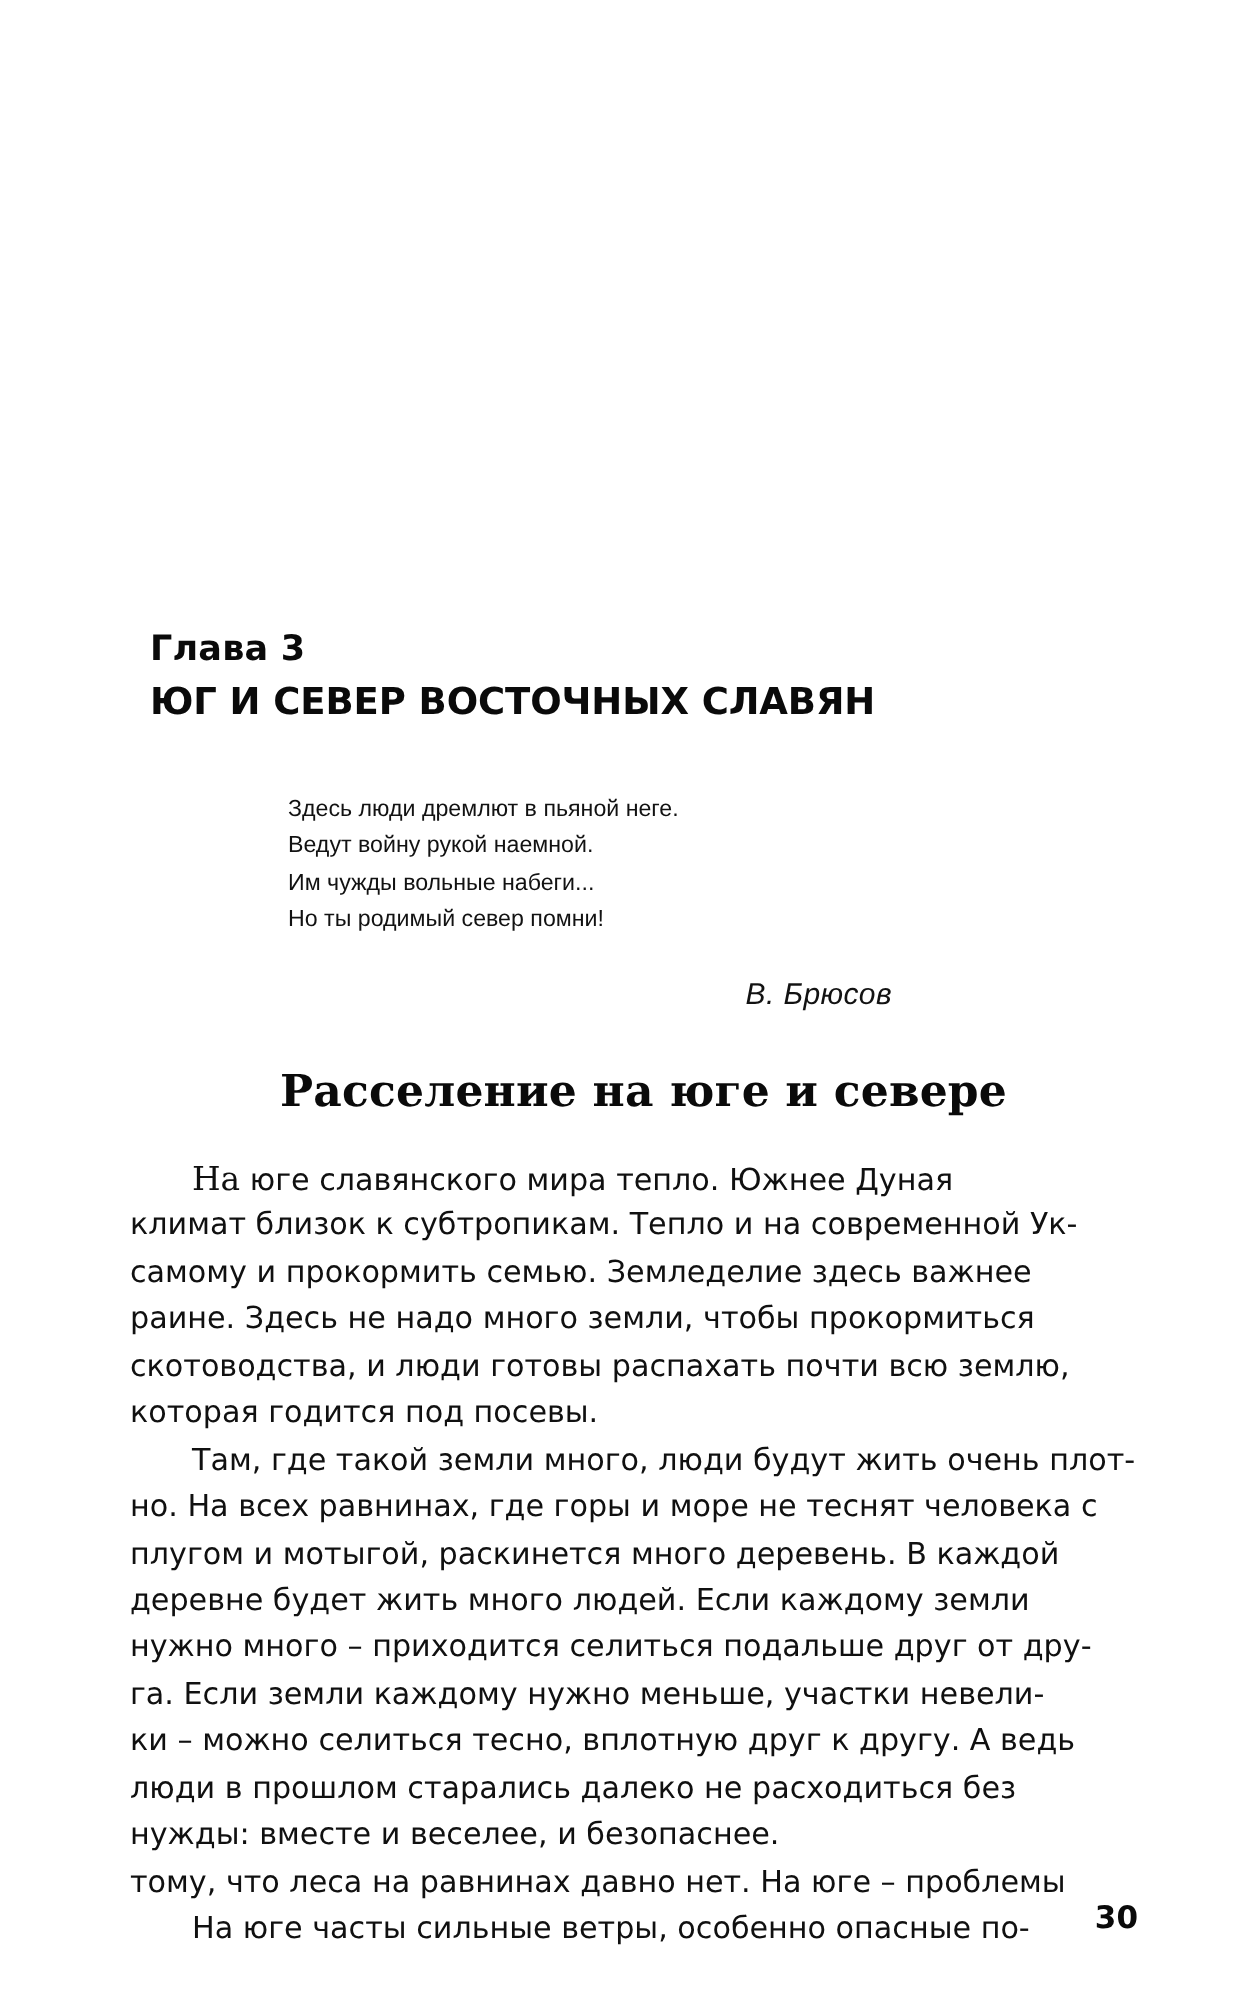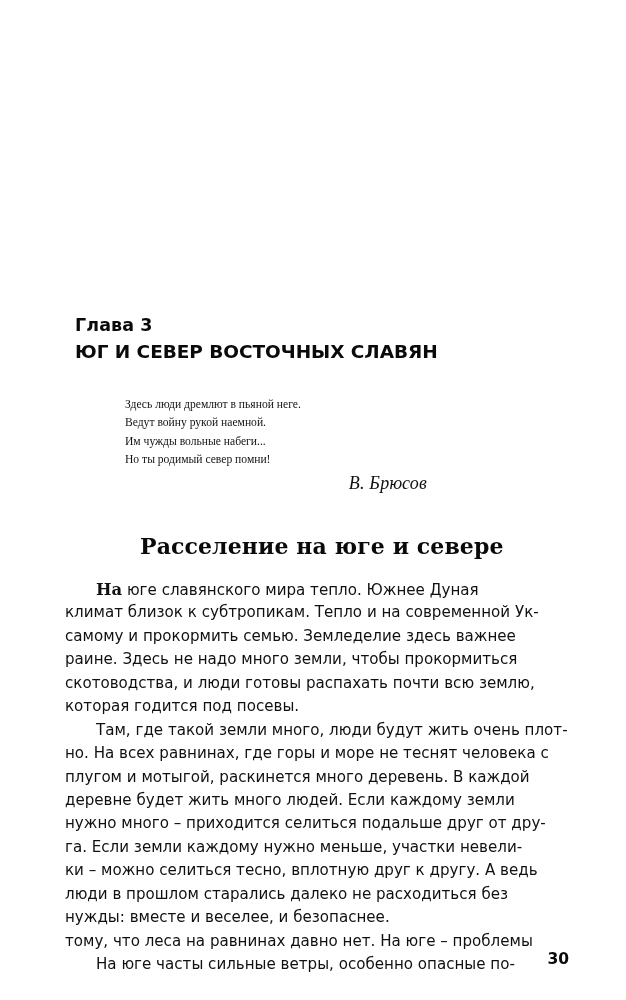--- a/index.html
+++ b/index.html
@@ -51,35 +51,35 @@
     letter-spacing: -0.05px;
     line-height: 1.18;
     color: #0a0a0a;
     margin: 5px 0 0 0;
     white-space: nowrap;
   }
 
   
   .epigraph {
     position: absolute;
-    left: 125px;
+    left: 144px;
     top: 396px;
     width: 360px;
-    font-family: Liberation Serif, serif;
+    font-family: Liberation Sans, sans-serif;
     font-size: 11.6px;
     line-height: 18.3px;
     color: #121212;
   }
   .epigraph-line { margin: 0; white-space: nowrap; }
   .epigraph-source {
-    margin: 5px 0 0 0;
+    margin: 20px 0 0 0;
     text-align: right;
     padding-right: 58px;
     font-style: italic;
-    font-size: 18px;
+    font-size: 15px;
     letter-spacing: 0.2px;
   }
 
   
   .section-head {
     position: absolute;
     left: 140px;
     top: 533px;
     font-family: "DejaVu Serif", "Liberation Serif", serif;
     font-weight: bold;
@@ -102,21 +102,21 @@
   }
   .para { margin: 0; }
   .line {
     display: block;
     white-space: nowrap;
     height: 23.45px;
   }
   .indent { display: inline-block; width: 31px; }
   .lead {
     font-family: "DejaVu Serif", "Liberation Serif", serif;
-    font-weight: bold;
+    font-weight: normal;
     font-size: 16.4px;
   }
 
   
   .folio {
     position: absolute;
     right: 57px;
     top: 950px;
     font-family: "DejaVu Sans", "Liberation Sans", sans-serif;
     font-weight: bold;

